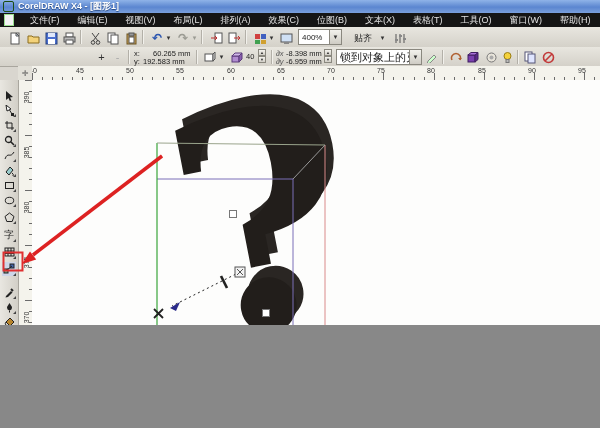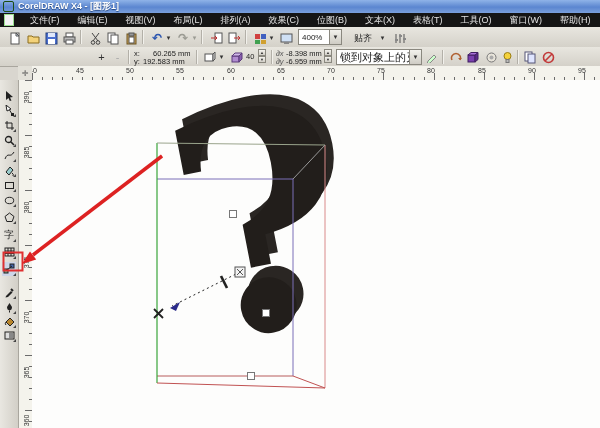--- a/index.html
+++ b/index.html
@@ -1,16 +1,16 @@
 <!DOCTYPE html>
 <html><head>
 <meta charset="utf-8">
 <style>
   html,body{margin:0;padding:0;background:#888;}
-  #app{position:relative;width:600px;height:428px;overflow:hidden;
+  #app{position:relative;width:600px;height:325px;overflow:hidden;
        font-family:"Liberation Sans","DejaVu Sans",sans-serif;
        background:#d9d6cf;user-select:none;}
   
   #titlebar{position:absolute;left:0;top:0;width:600px;height:13px;
     background:linear-gradient(180deg,#8fb3e8 0%,#5b86d0 55%,#7aa0dd 100%);
     display:flex;align-items:center;color:#fff;font-size:9px;font-weight:bold;
     text-shadow:0 1px 1px #23457e;}
   #titlebar .appicon{width:9px;height:9px;margin:0 4px 0 3px;border-radius:2px;
     background:radial-gradient(circle at 35% 35%,#cfe a0%,#7dc24b 45%,#2e7d1f 100%);
     border:1px solid #1c4d12;}

